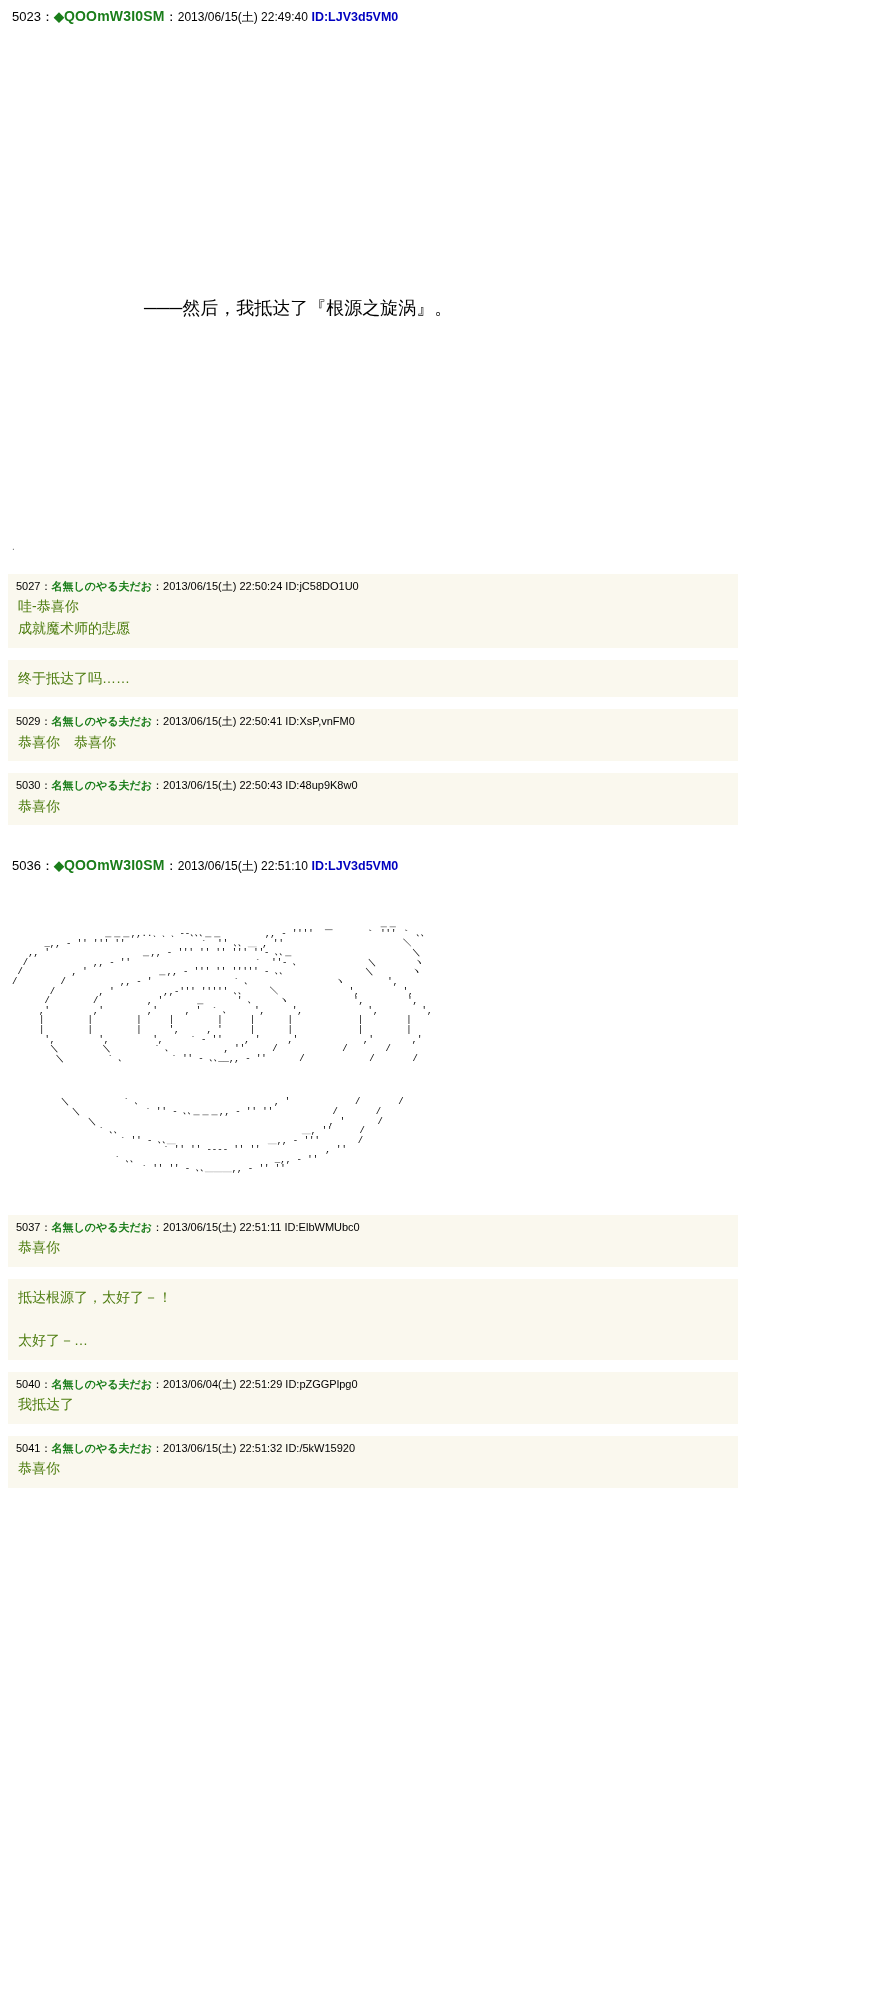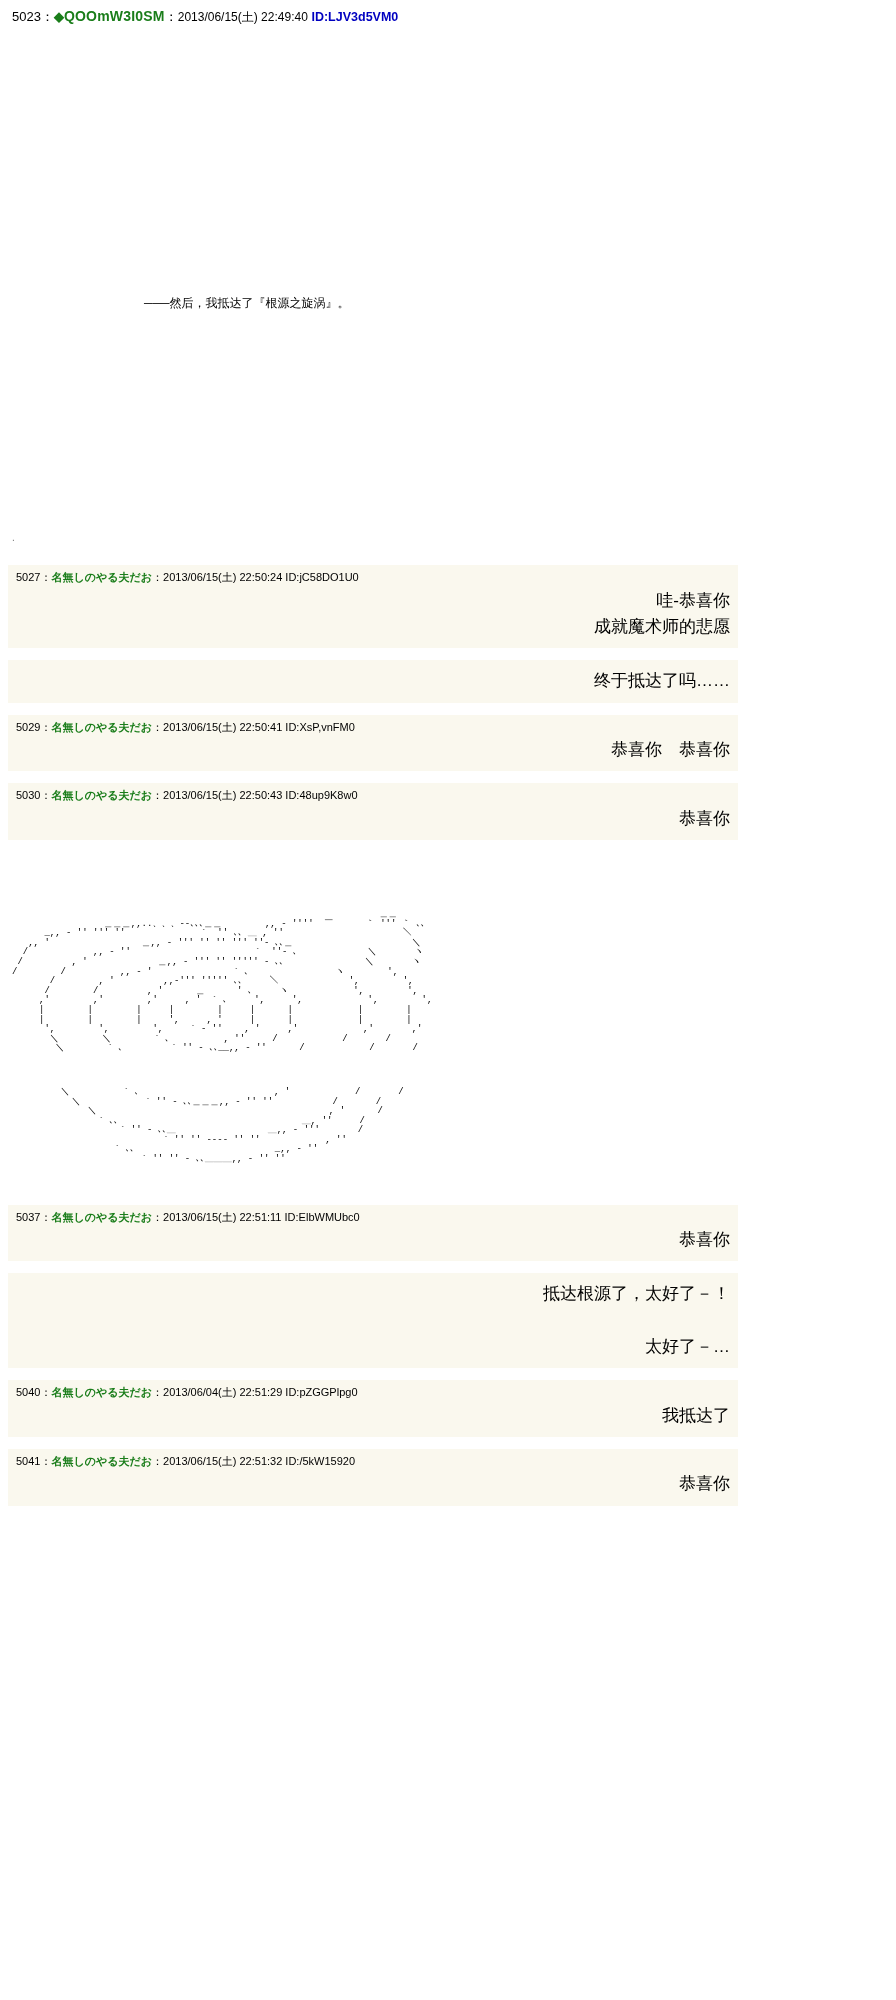--- a/index.html
+++ b/index.html
@@ -57,47 +57,46 @@
   }
   .aa {
     font-family: "Liberation Mono", "DejaVu Sans Mono", monospace;
     font-size: 9px;
     line-height: 9.6px;
     white-space: pre;
     color: #000;
     letter-spacing: 0;
   }
   .centerline {
-    font-size: 12px;
+    font-size: 18px;
     color: #000;
   }
 
   
   .reply {
     background: #faf8ee;
     margin: 0 24px 12px 8px;
     padding: 5px 8px 8px 8px;
   }
   .reply .rhead {
     font-size: 11px;
     line-height: 1.3;
     white-space: nowrap;
   }
   .reply .rnum { color: #000; }
   .reply .rname { color: #1a7d1a; font-weight: bold; }
   .reply .rdate { color: #000; }
   .reply .rid { color: #000; }
   .reply .rbody {
-    font-size: 17px;
+    font-size: 14px;
     line-height: 1.55;
     padding-top: 3px;
     padding-left: 2px;
-    color: #000000;
+    color: #4d7c0f;
     white-space: pre-wrap;
-    text-align: right;
   }
   .spacer-dot {
     font-size: 10px;
     color: #777;
     padding-left: 12px;
   }
 </style>
 </head>
 <body>
 
@@ -141,20 +140,24 @@
   <div class="reply">
     <div class="rhead">
       <span class="rnum">5030</span><span>：</span><span class="rname">名無しのやる夫だお</span><span>：</span><span class="rdate">2013/06/15(土) 22:50:43</span>
       <span class="rid">ID:48up9K8w0</span>
     </div>
     <div class="rbody">恭喜你</div>
   </div>
 
   <div style="height:12px"></div>
 
+  <div class="op-head">
+    <span class="num">5036</span><span class="colon">：</span><span class="diamond">◆</span><span class="trip">QOOmW3I0SM</span><span class="colon">：</span><span class="date">2013/06/15(土) 22:51:10</span>
+    <span class="idtag">ID:LJV3d5VM0</span>
+  </div>
 
   <div class="op-body">
     <div style="height:46px"></div>
     <div class="aa">                                                                    ＿＿
                  ＿＿＿,,..、、、--､､､＿＿        ,, - ''''  ￣      ｀ ''' ｀ ､､
       _,, - '' ''' ''              `  '' ､､ ＿ , ''                      ＼
    ,, '                 ＿,, - ''' '' '' ''' ''- ､､＿                      ＼
   /            ,, - ''                       `  ''- ､             ＼       ヽ
  /         , '             ＿,, - ''' '' ''''' - ､､               ＼       ヽ
 /        /          ,, - '               ` ､                ヽ        ',

